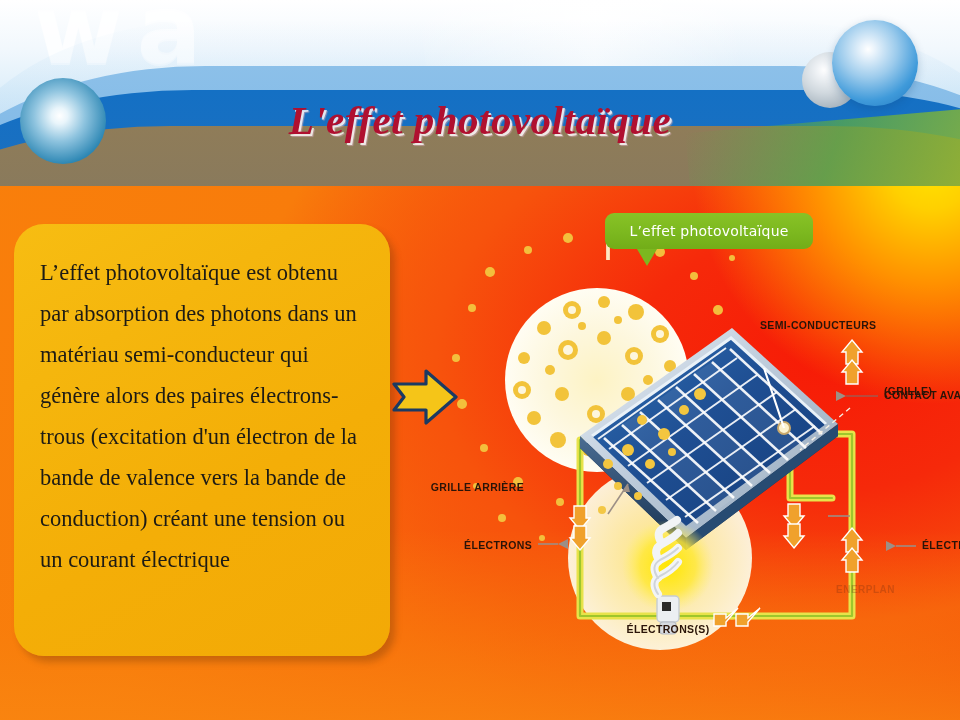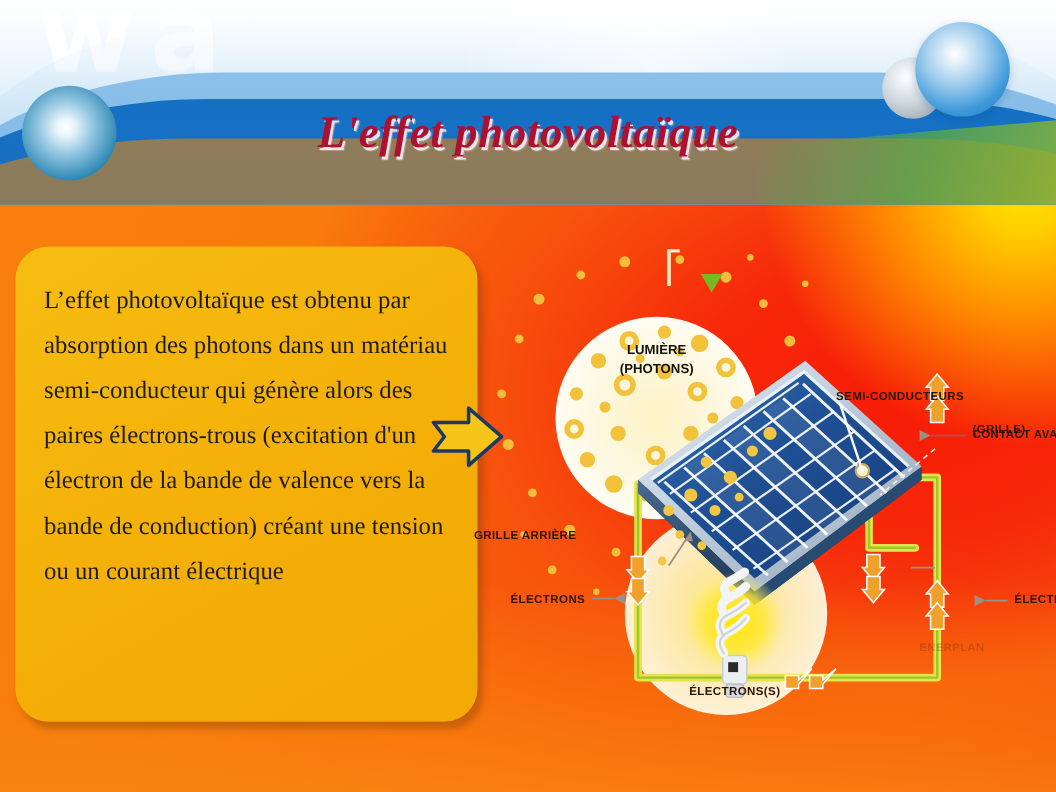--- a/index.html
+++ b/index.html
@@ -88,21 +88,21 @@
     font-family:"Liberation Serif","DejaVu Serif",serif;
     font-weight:700;font-size:41px;letter-spacing:.5px;
     color:#b01030;
     text-shadow:2px 2px 0 rgba(255,255,255,.78), 3px 3px 1px rgba(210,170,180,.6);
     white-space:nowrap;
     font-style:italic;
   }
 
   
   .textbox{
-    position:absolute;left:14px;top:224px;width:420px;height:432px;
+    position:absolute;left:14px;top:224px;width:376px;height:432px;
     border-radius:30px;
     background:linear-gradient(150deg,#f7bd12 0%,#f5b60d 26%,#f4ae07 60%,#f3a906 100%);
     box-shadow:5px 6px 7px rgba(110,55,10,.33);
   }
   .textbox p{
     margin:0;padding:28px 26px 0 26px;
     font-family:"Liberation Serif","DejaVu Serif",serif;
     font-size:22.5px;line-height:41px;color:#1d1b15;
   }
 
@@ -384,29 +384,26 @@
       </g>
       <line x1="126" y1="346" x2="106" y2="346" stroke="#9c8f86" stroke-width="1.6"></line>
       <line x1="464" y1="348" x2="484" y2="348" stroke="#9c8f86" stroke-width="1.6"></line>
       <line x1="414" y1="198" x2="446" y2="198" stroke="#a8564a" stroke-width="1.6"></line>
       <g stroke="#f6f0e4" stroke-width="1.4" stroke-dasharray="5 4" fill="none">
         <path d="M418 210 L368 252"></path>
       </g>
     </svg>
 
     
+    <div class="badge">L’effet photovoltaïque</div>
 
     
-    <div class="sun-label">
-      <span>LUMIÈRE</span><br>
-      <span>(PHOTONS)</span>
-    </div>
 
     
-    <div class="dlabel" style="left:328px;top:120px;margin-top:36px;">SEMI-CONDUCTEURS</div>
+    <div class="dlabel" style="left:328px;top:120px;">SEMI-CONDUCTEURS</div>
 
     <div class="dlabel" style="left:452px;top:190px;">CONTACT AVANT</div>
     <div class="dlabel" style="left:452px;top:186px;">(GRILLE)</div>
 
     <div class="dlabel" style="left:92px;top:282px;transform:translateX(-100%);">GRILLE ARRIÈRE</div>
 
     <div class="dlabel" style="left:100px;top:340px;transform:translateX(-100%);">ÉLECTRONS</div>
 
     <div class="dlabel" style="left:490px;top:340px;">ÉLECTRONS</div>
 

